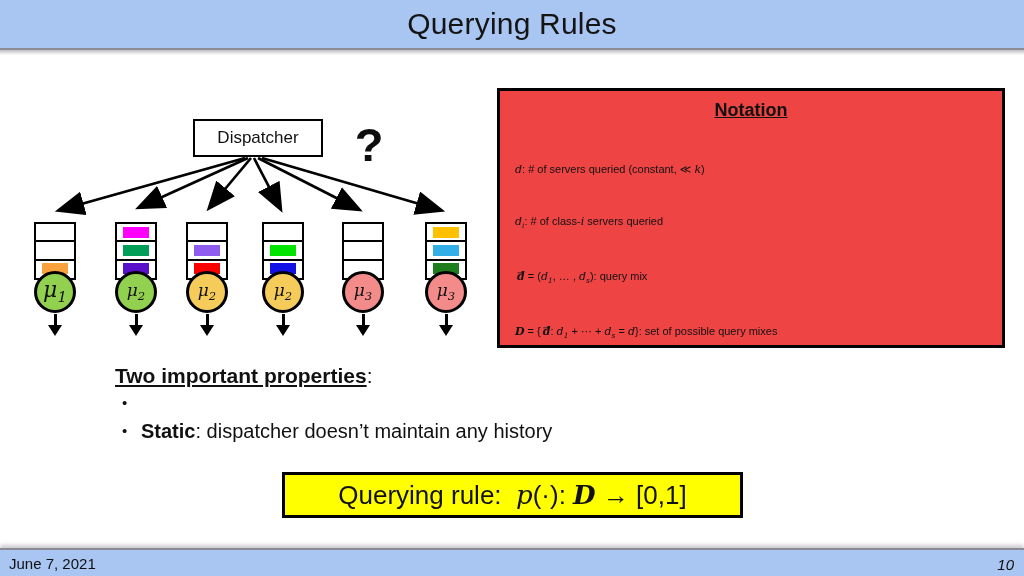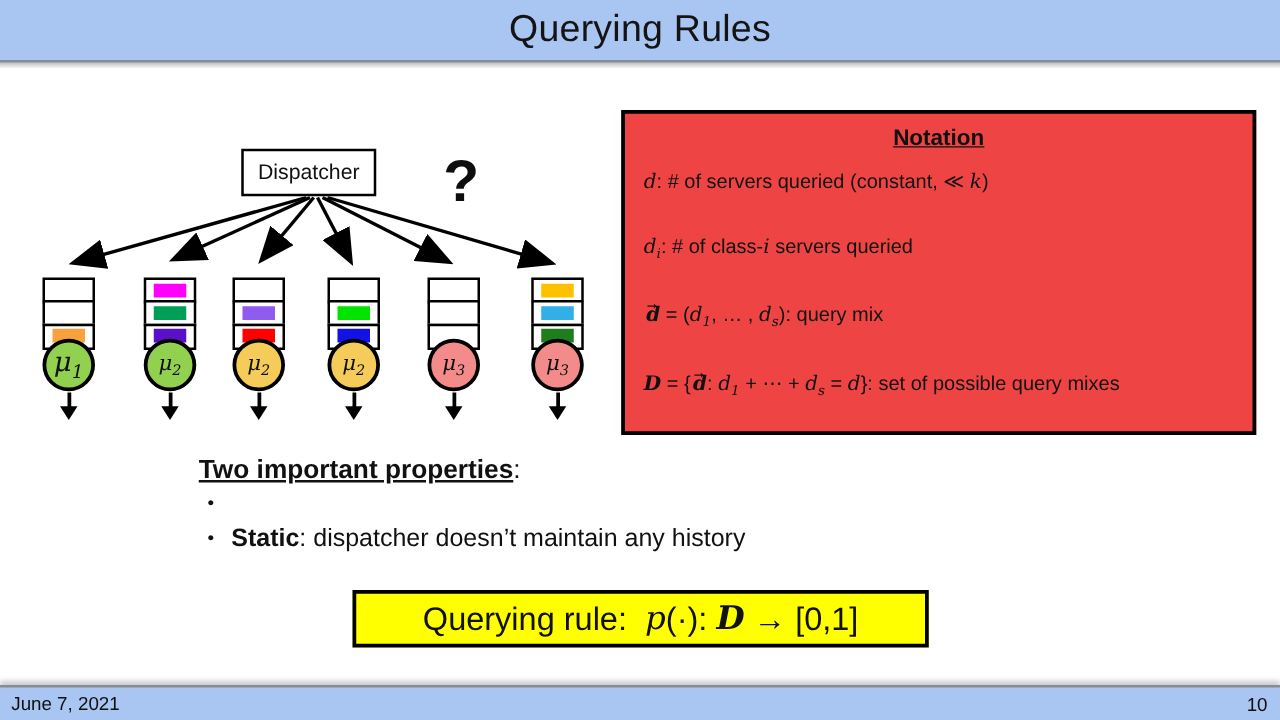--- a/index.html
+++ b/index.html
@@ -19,24 +19,24 @@
   }
   .title-text{font-size:30px;color:#141414;letter-spacing:.2px;}
   .footerbar{
     position:absolute;left:0;top:548px;width:1024px;height:28px;
     background:var(--bar-bg,#a9c5f1);border-top:2px solid #8b8b93;
     box-shadow:0 -3px 4px rgba(110,110,120,.35);
     font-size:15px;color:#101010;
   }
   .footer-date{position:absolute;left:9px;top:5px;}
   .footer-author{position:absolute;left:0;right:0;top:5px;text-align:center;}
-  .footer-page{position:absolute;right:10px;top:6px;}
+  .footer-page{position:absolute;right:10px;top:6px;font-style:italic;}
   
   .dispatcher{
-    position:absolute;left:193px;top:119px;width:108px;height:38px;
+    position:absolute;left:193px;top:119px;width:130px;height:38px;
     border:2.5px solid #000;background:#fff;box-sizing:border-box;
     display:flex;align-items:center;justify-content:center;font-size:17px;
   }
   .qmark{position:absolute;left:348px;top:121px;width:42px;text-align:center;
     font-size:47px;font-weight:800;line-height:1;color:#0d0d0d;}
   .arrows-svg{position:absolute;left:0;top:0;pointer-events:none;}
   .queue{position:absolute;top:222px;width:42px;}
   .qcell{
     box-sizing:border-box;height:21px;border:2.6px solid #000;background:#fff;
   }
@@ -53,35 +53,35 @@
     border-top:11px solid #000;}
   
   .notation-box{
     position:absolute;left:497px;top:88px;width:508px;height:260px;
     border:3px solid #000;background:#ef4444;box-sizing:border-box;
   }
   .notation-title{
     position:absolute;left:0;top:9px;width:100%;text-align:center;
     font-size:18px;font-weight:bold;text-decoration:underline;
   }
-  .nline{position:absolute;left:15px;font-size:16px;line-height:22px;white-space:nowrap;}
+  .nline{position:absolute;left:15px;font-size:11px;line-height:22px;white-space:nowrap;margin-top:24px;}
   .nline1{top:43px;} .nline2{top:95px;} .nline3{top:150px;} .nline4{top:205px;}
   
   .mi{font-family:"DejaVu Serif",serif;font-style:italic;}
   .msub, sub.mi{font-size:.68em;}
   .msc{font-family:"DejaVu Serif",serif;font-style:italic;font-weight:700;}
   .vec{position:relative;display:inline-block;font-family:"DejaVu Serif",serif;
     font-style:italic;font-weight:700;margin-left:2px;}
   .vec::before{content:"\2192";position:absolute;top:-0.60em;left:0.05em;
     font-size:.6em;font-style:normal;font-weight:700;}
   .seg-b{font-weight:bold;}
   .seg-i{font-style:italic;}
   .seg-bu{font-weight:bold;text-decoration:underline;}
   
-  .properties{position:absolute;left:115px;top:362px;width:840px;margin-left:44px;}
+  .properties{position:absolute;left:115px;top:362px;width:840px;}
   .prop-heading{font-size:21px;line-height:27px;}
   .prop-bullet{display:flex;font-size:20px;line-height:28px;padding-left:7px;}
   .bullet-char{width:19px;font-size:15px;line-height:28px;flex:none;}
   
   .rule-box{
     position:absolute;left:282px;top:472px;width:461px;height:46px;
     box-sizing:border-box;border:3px solid #000;background:var(--rule-bg,#ffff00);
     display:flex;align-items:center;justify-content:center;
     font-size:26px;white-space:pre;
   }

